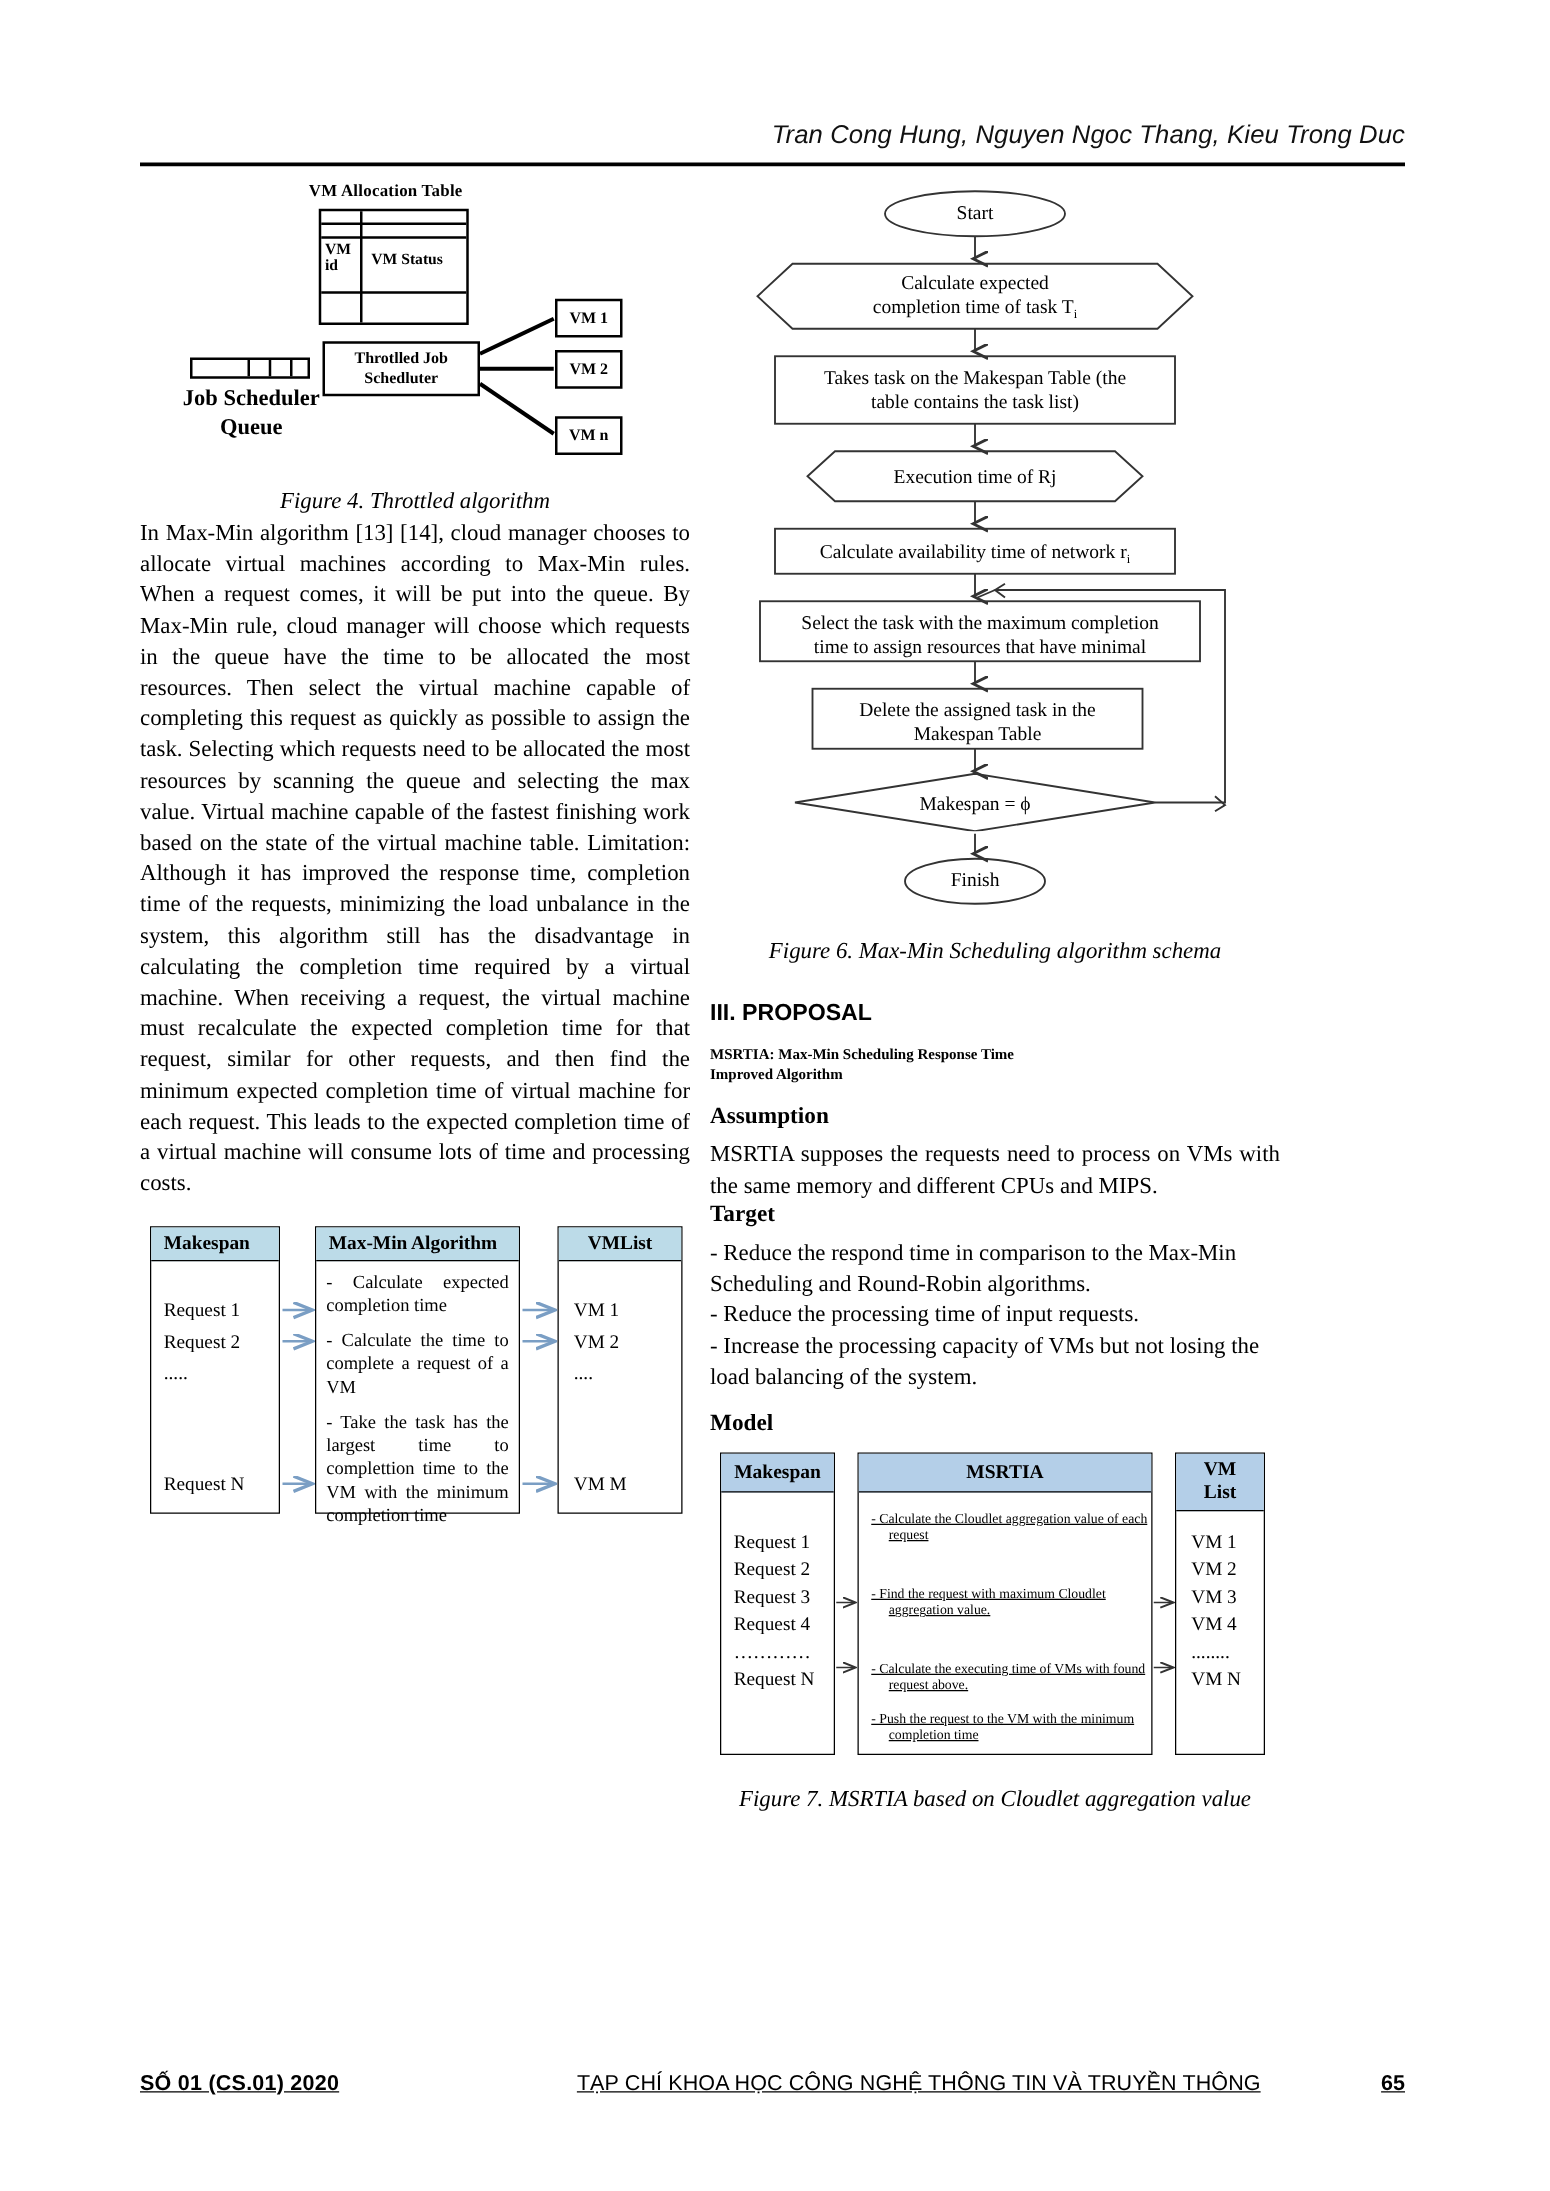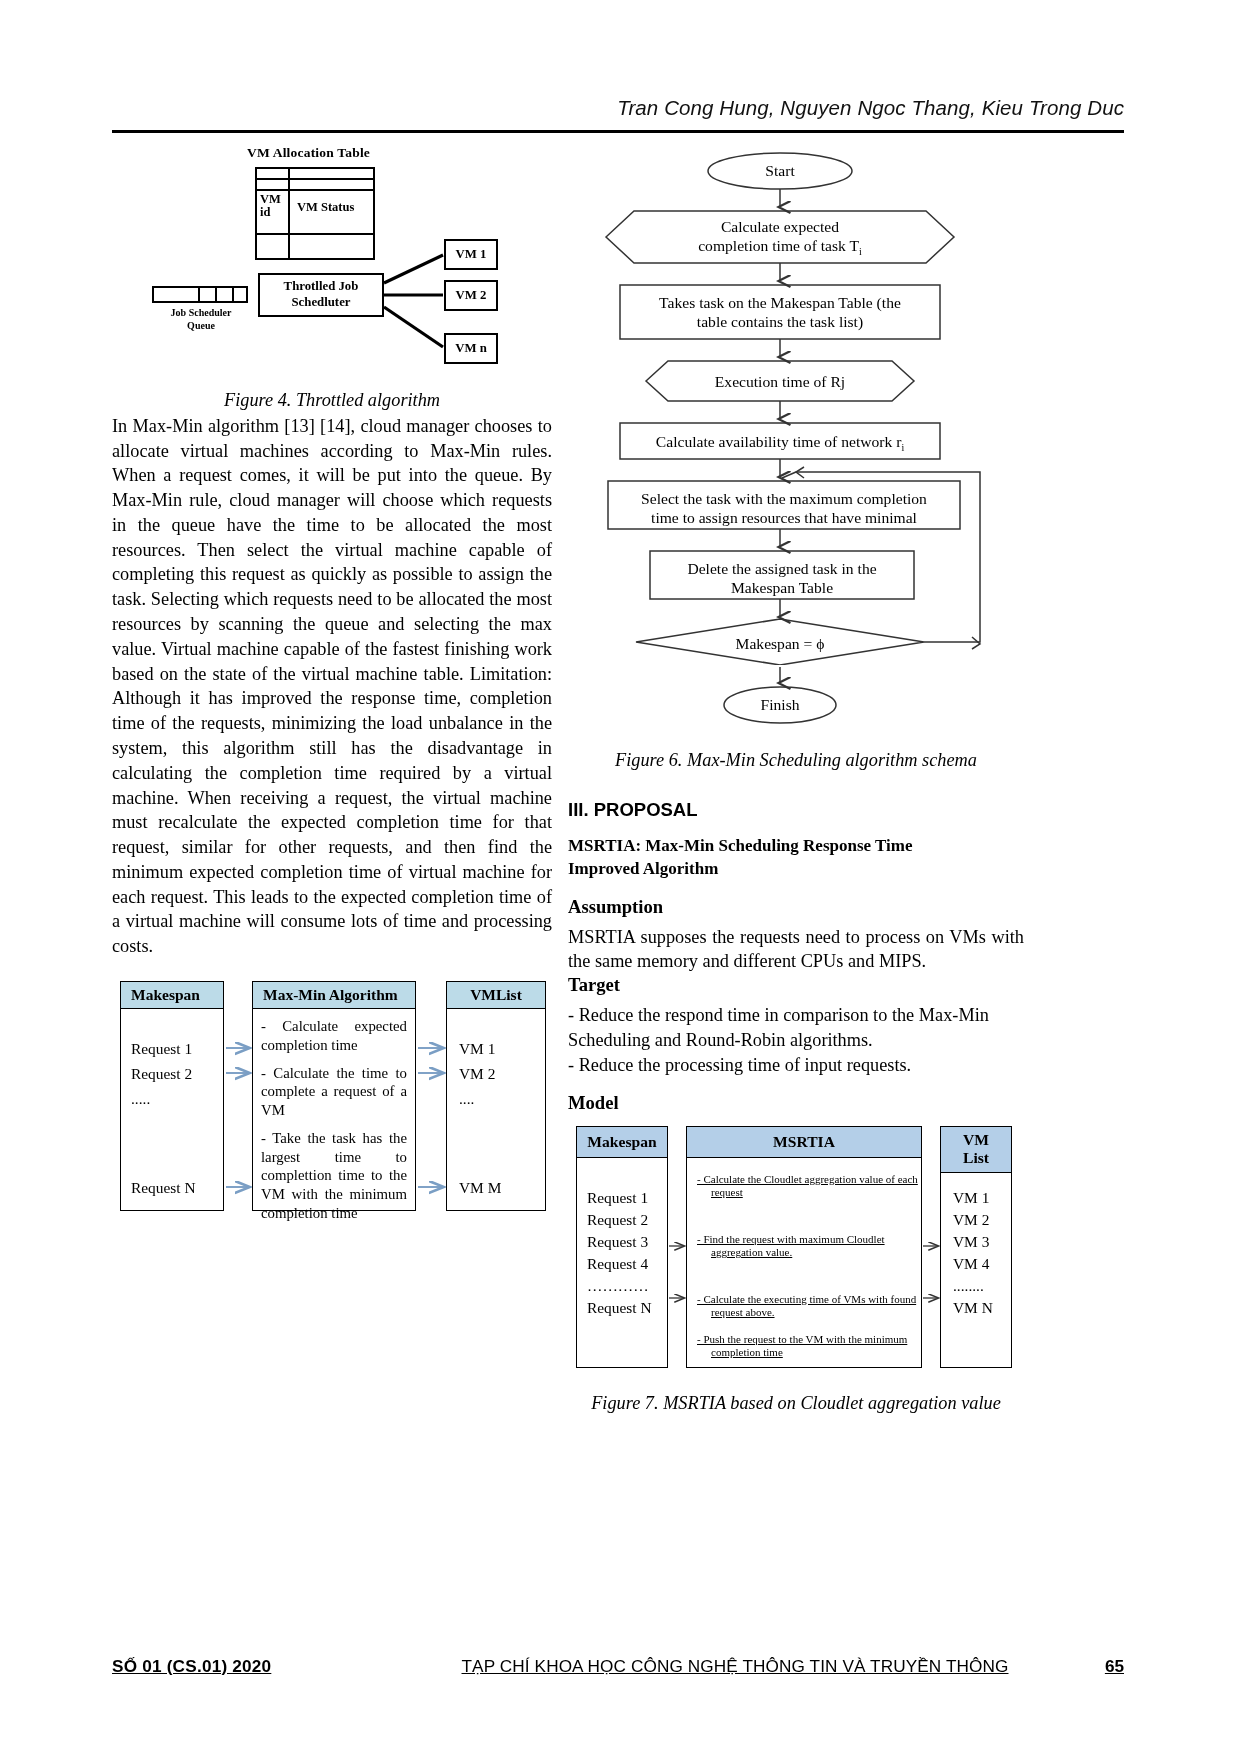--- a/index.html
+++ b/index.html
@@ -73,21 +73,21 @@
     text-align: center;
     line-height: 1.3;
   }
   .sec-head {
     font-family: "Liberation Sans", sans-serif;
     font-weight: bold;
     font-size: 18.5px;
   }
   .sub-head {
     font-weight: bold;
-    font-size: 17px;
+    font-size: 12px;
     line-height: 1.35;
   }
   .sub-head-2 {
     font-weight: bold;
     font-size: 18.6px;
   }
 
   
   .fig4 {
     position: relative;
@@ -147,21 +147,21 @@
     position: absolute; top: 0; bottom: 0; width: 2.2px; background: #000;
   }
   .f4-queue .s1 { left: 44px; }
   .f4-queue .s2 { left: 61px; }
   .f4-queue .s3 { left: 78px; }
   .f4-queue-label {
     position: absolute;
     left: 30px; top: 162px;
     width: 118px;
     text-align: center;
-    font-weight: bold; font-size: 10px;
+    font-weight: bold; font-size: 18px;
     line-height: 1.25;
   }
   .f4-sched {
     position: absolute;
     left: 146px; top: 128px;
     width: 126px; height: 44px;
     border: 2.6px solid #000;
     box-sizing: border-box;
     display: flex; align-items: center; justify-content: center;
     text-align: center;
@@ -510,20 +510,21 @@
       <span>MSRTIA:    Max-Min    Scheduling    Response    Time</span><br>
       <span>Improved Algorithm</span>
     </div>
 
     <div class="sub-head-2" style="margin-top:15px;">Assumption</div>
     <div class="body-text" style="margin-top:7px;">MSRTIA supposes the requests need to process on VMs with the same memory and different CPUs and MIPS.</div>
 
     <div class="sub-head-2" style="margin-top:0;">Target</div>
     <div class="body-text" style="margin-top:7px; text-align:left;">- Reduce the respond time in comparison to the Max-Min Scheduling and Round-Robin algorithms.</div>
     <div class="body-text" style="text-align:left;">- Reduce the processing time of input requests.</div>
+    <div class="body-text" style="text-align:left;">- Increase the processing capacity of VMs but not losing the load balancing of the system.</div>
 
     <div class="sub-head-2" style="margin-top:14px;">Model</div>
 
     <div class="fig7" style="margin-top:12px;">
       <svg class="f7-svg" viewBox="0 0 456 248">
         <defs>
           <marker id="ar7" markerWidth="9" markerHeight="9" refX="7.5" refY="3.2" orient="auto">
             <path d="M0,0 L8,3.2 L0,6.4" fill="none" stroke="#333" stroke-width="1.2"></path>
           </marker>
         </defs>

